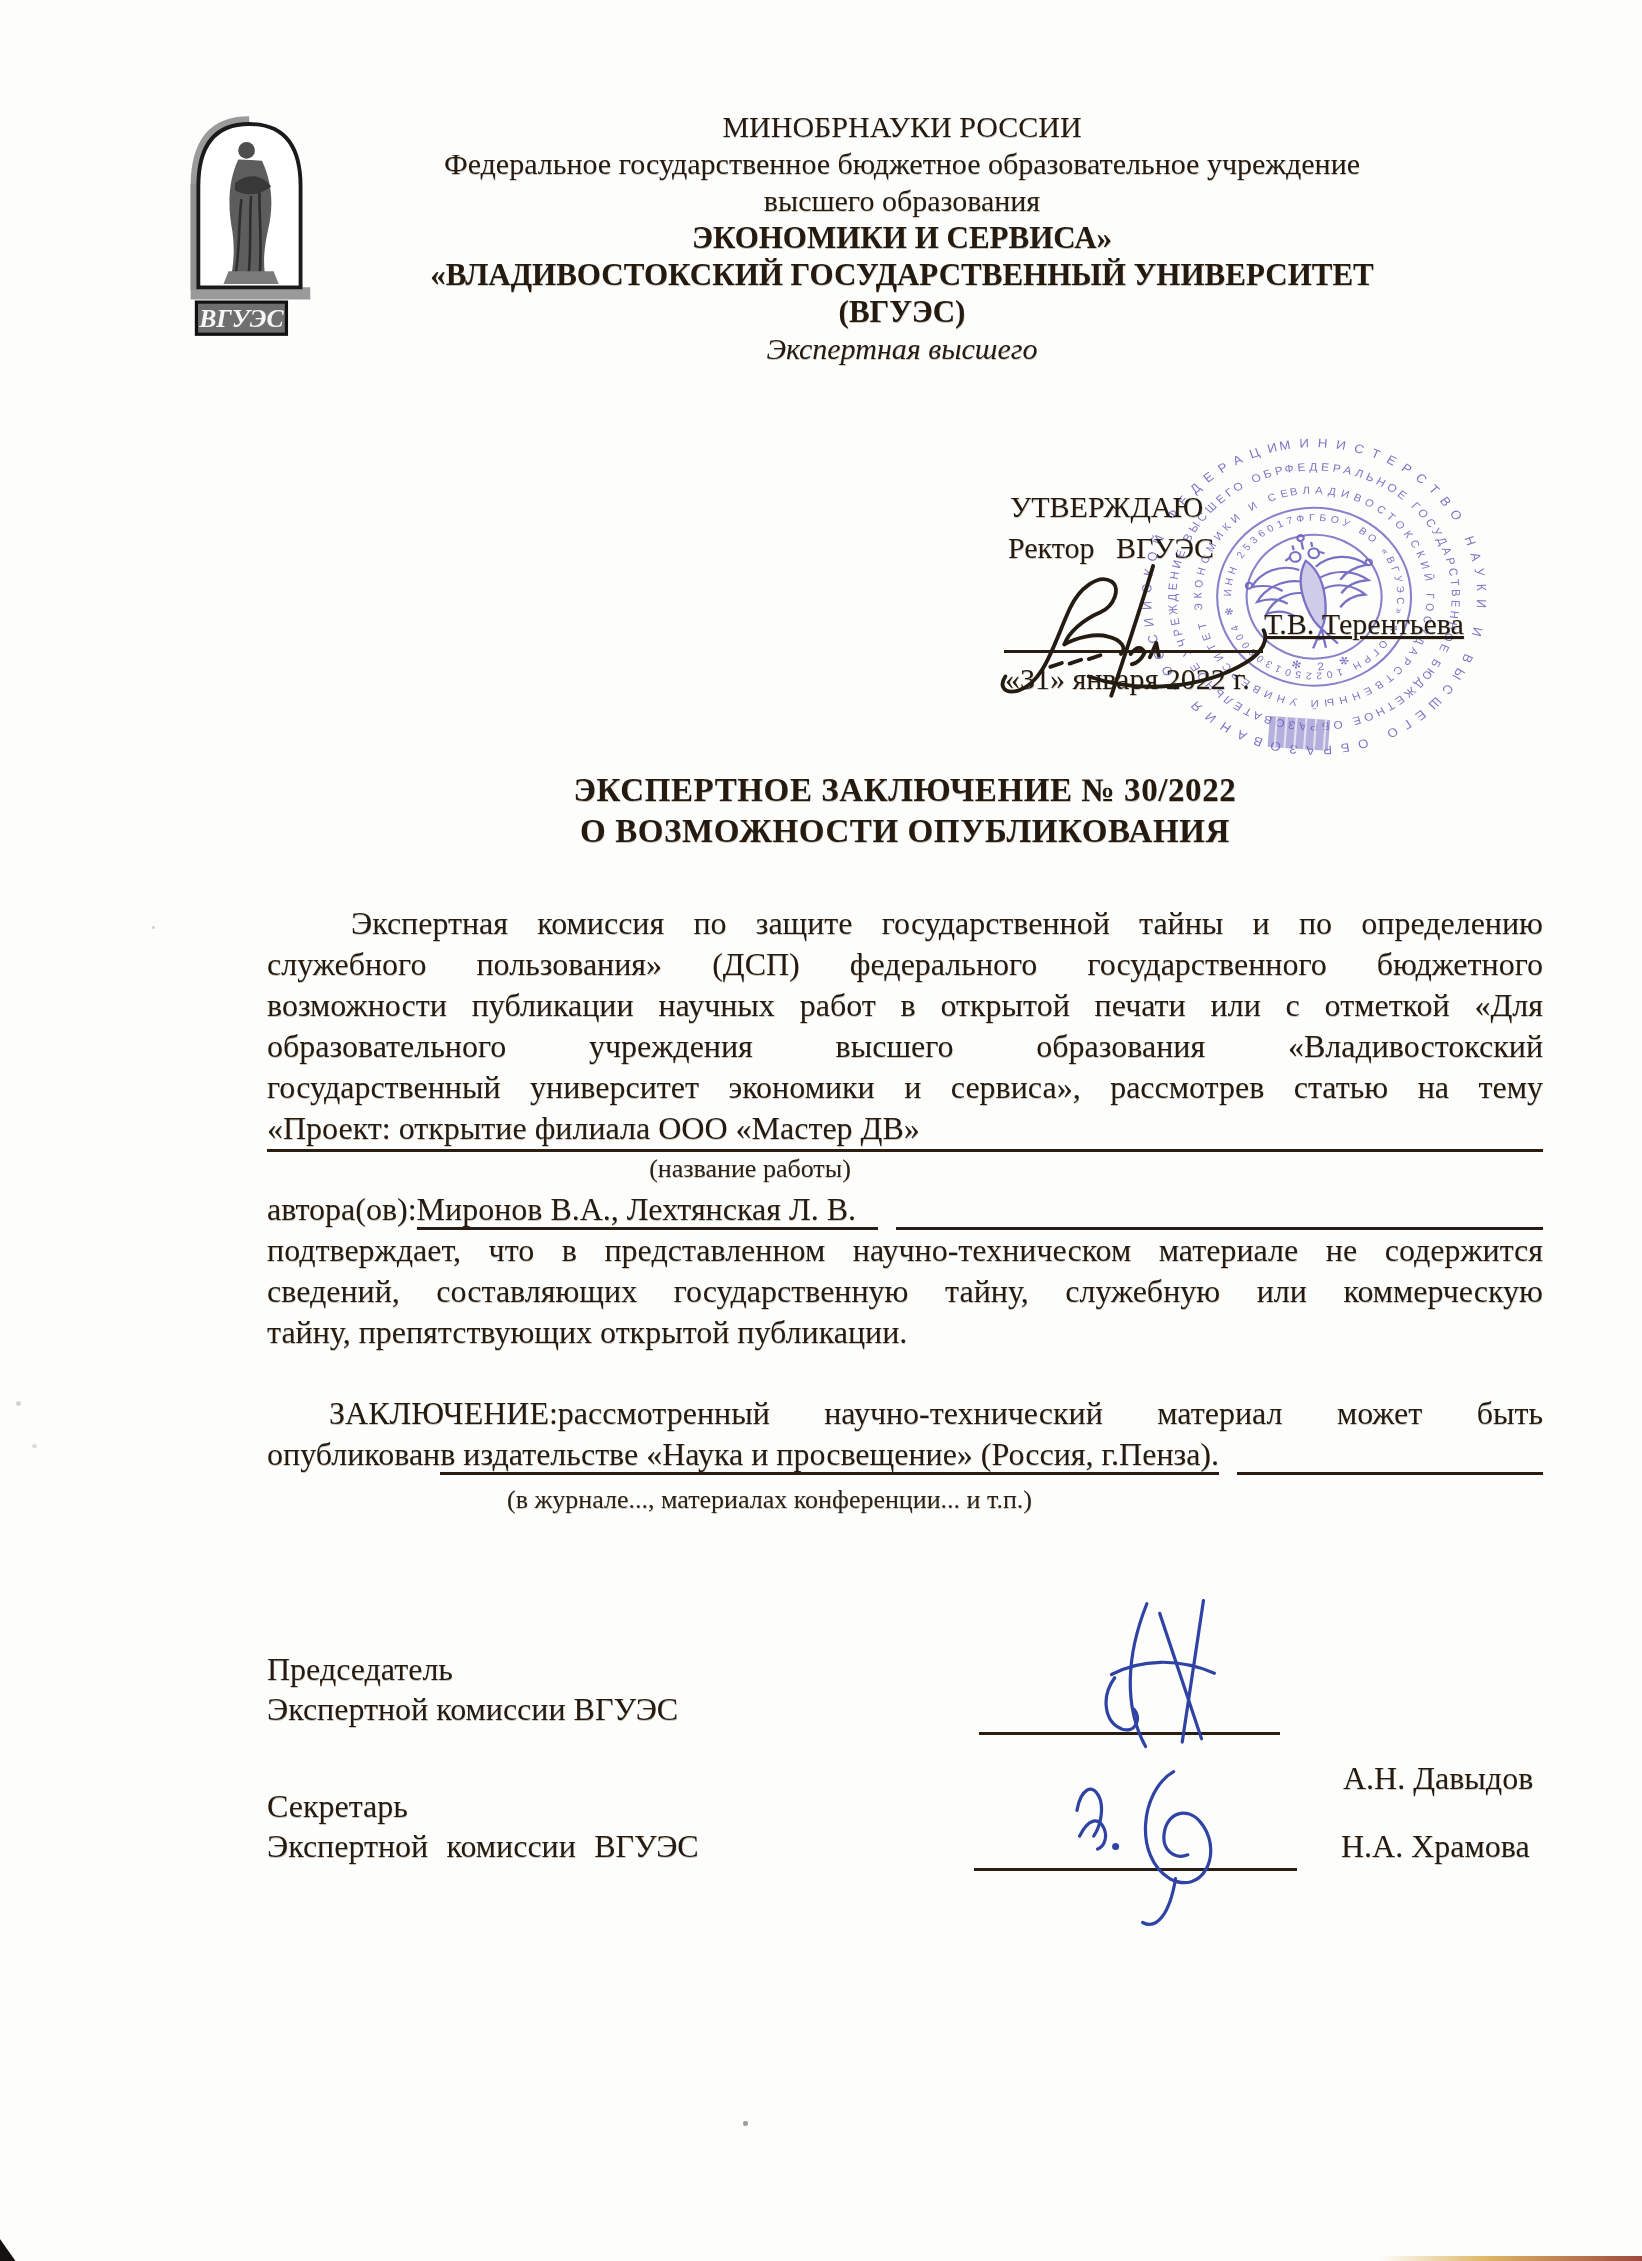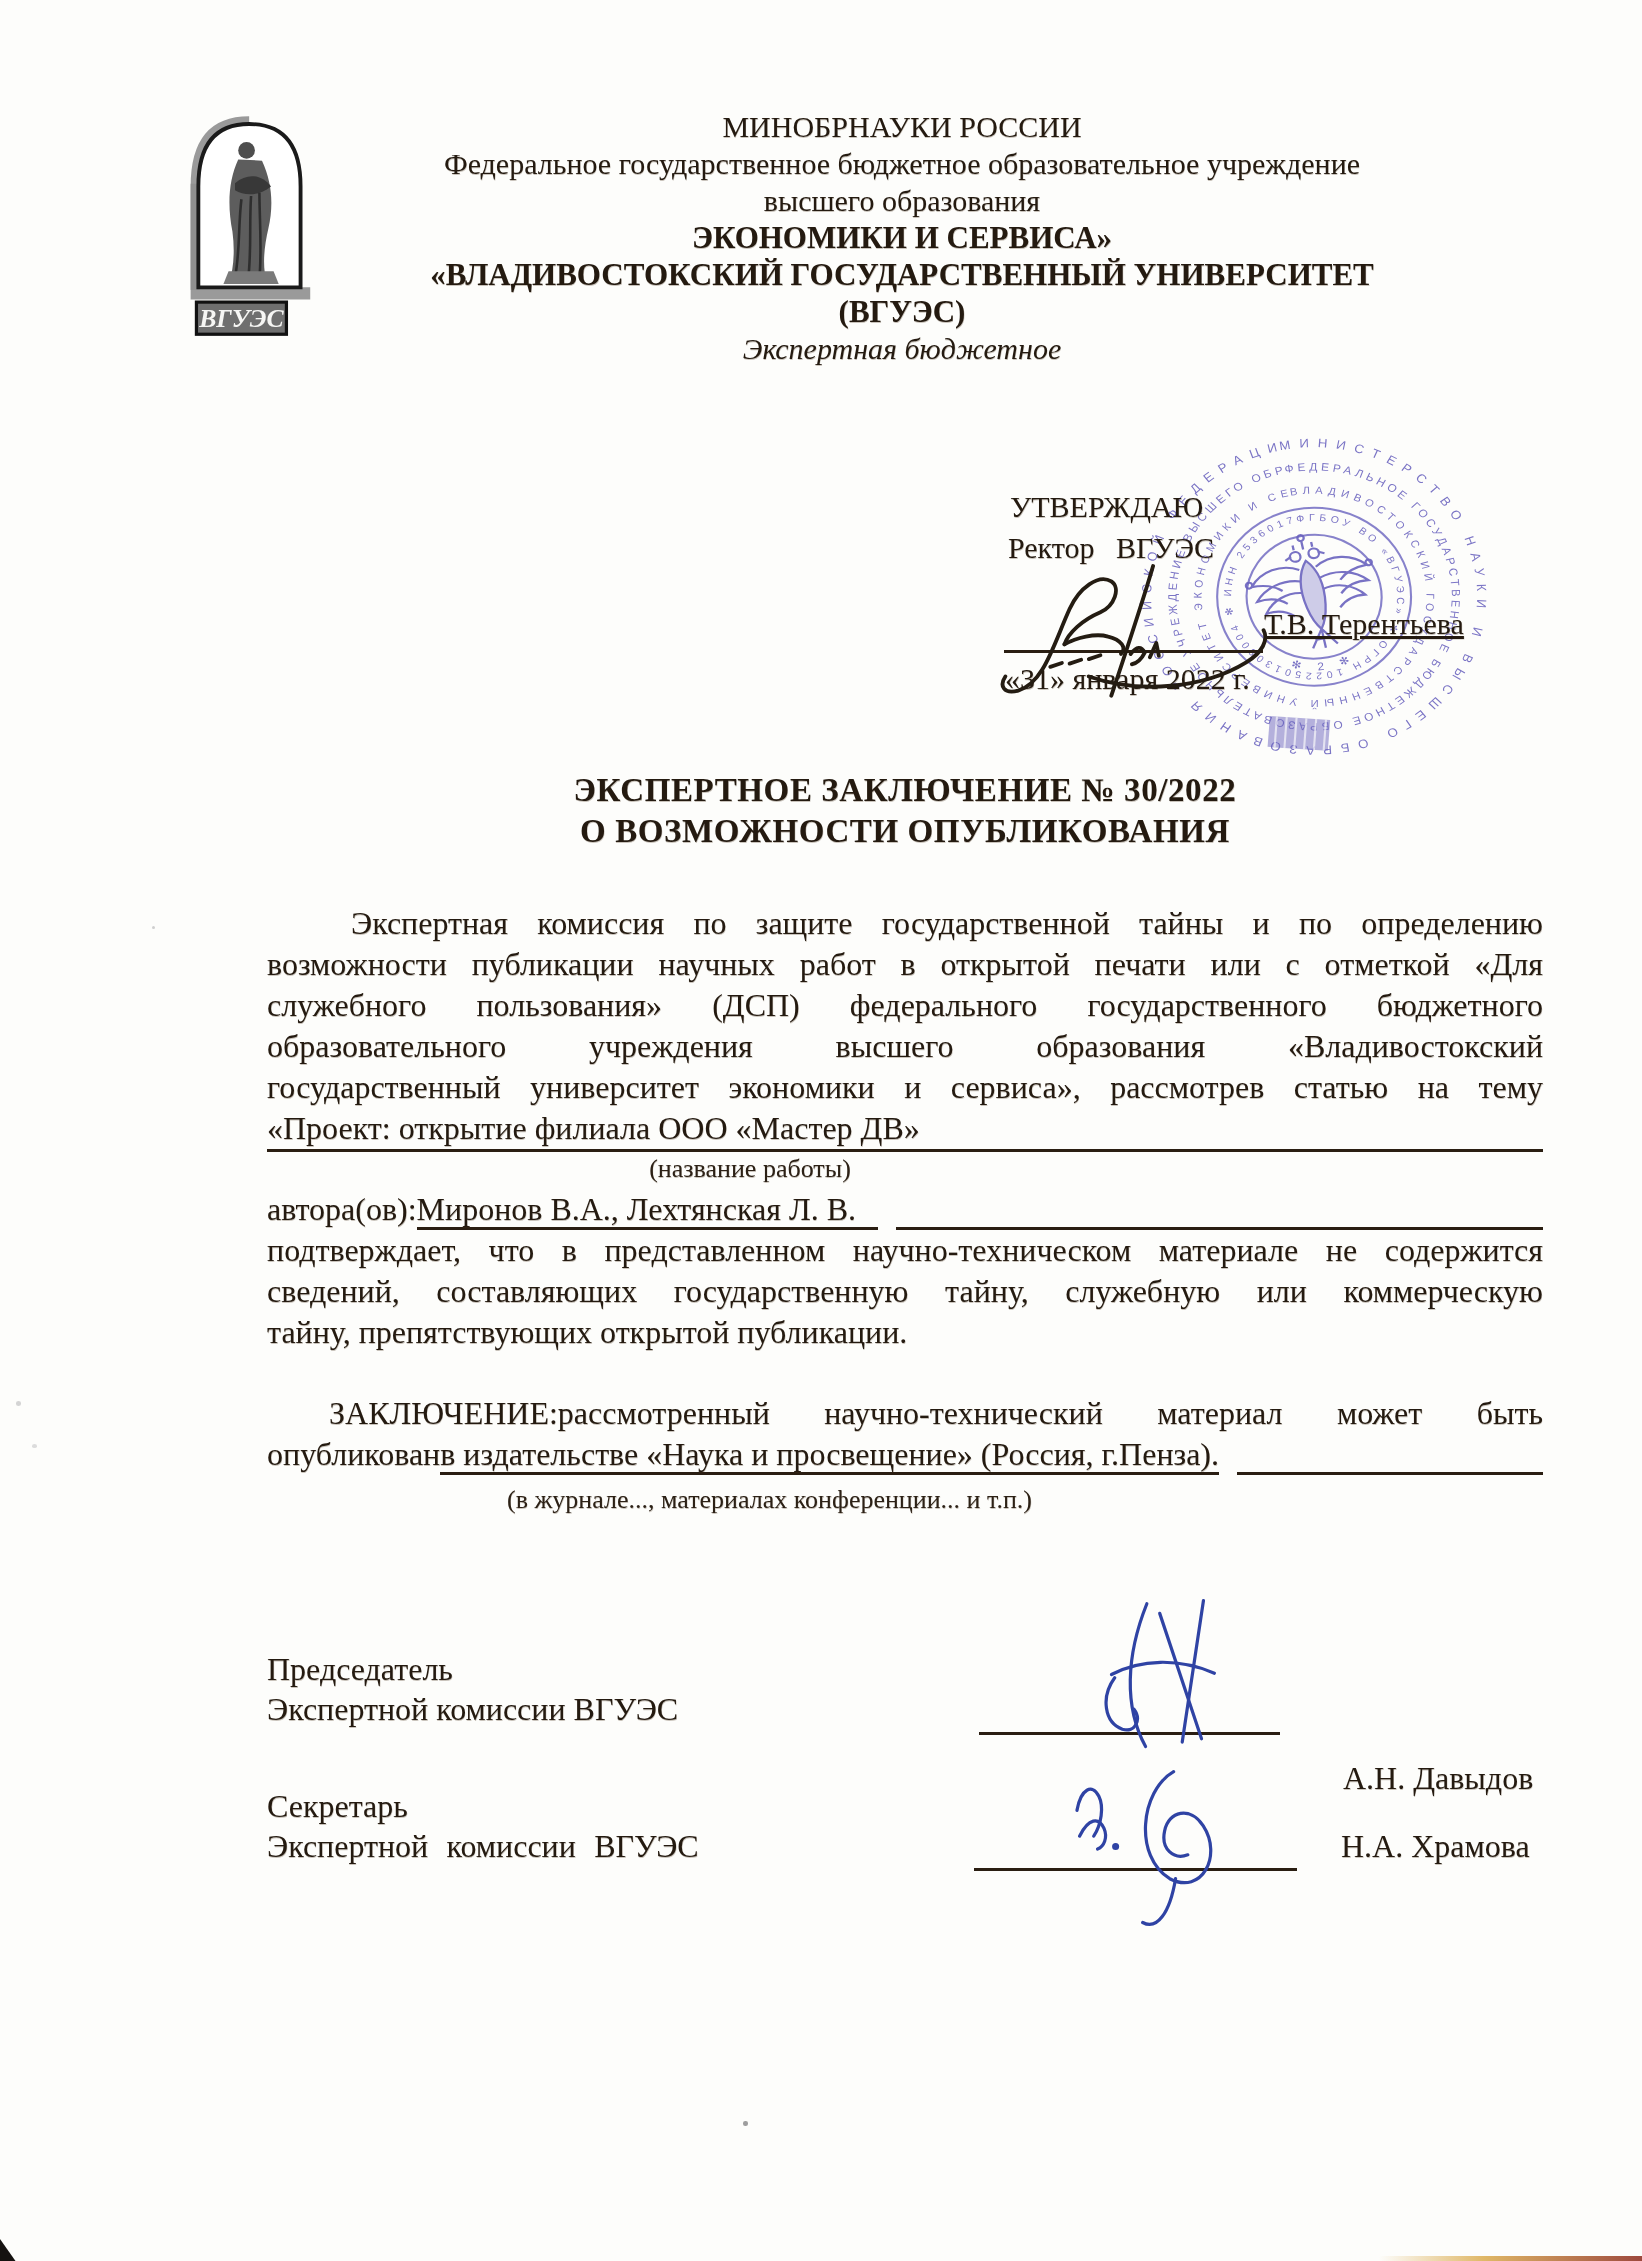--- a/index.html
+++ b/index.html
@@ -78,21 +78,21 @@
     </g>
   </svg>
 
   <div class="abs header t">
     <div>МИНОБРНАУКИ РОССИИ</div>
     <div>Федеральное государственное бюджетное образовательное учреждение</div>
     <div>высшего образования</div>
     <div class="b">ЭКОНОМИКИ И СЕРВИСА»</div>
     <div class="b">«ВЛАДИВОСТОКСКИЙ ГОСУДАРСТВЕННЫЙ УНИВЕРСИТЕТ</div>
     <div class="b">(ВГУЭС)</div>
-    <div class="i">Экспертная бюджетное</div>
+    <div class="i">Экспертная высшего</div>
   </div>
 
   <svg class="abs stampsvg" style="left:1124px; top:424px;" width="377" height="348" viewBox="0 0 585 540">
     <defs>
       <path id="sr1" d="M 0,-232 A 232,232 0 1 1 -0.05,-232" fill="none"></path>
       <path id="sr2" d="M 0,-196 A 196,196 0 1 1 -0.05,-196" fill="none"></path>
       <path id="sr3" d="M 0,-160 A 160,160 0 1 1 -0.05,-160" fill="none"></path>
       <path id="sr4" d="M 0,-118 A 118,118 0 1 1 -0.05,-118" fill="none"></path>
       <path id="srb" d="M -55,100 A 113,113 0 0 0 55,100" fill="none"></path>
     </defs>
@@ -152,22 +152,22 @@
     </g>
   </svg>
 
   <div class="abs title t">
     <div>ЭКСПЕРТНОЕ ЗАКЛЮЧЕНИЕ № 30/2022</div>
     <div>О ВОЗМОЖНОСТИ ОПУБЛИКОВАНИЯ</div>
   </div>
 
   <div class="abs body t">
     <div class="ln jl ind1">Экспертная комиссия по защите государственной тайны и по определению</div>
+    <div class="ln jl">служебного пользования» (ДСП) федерального государственного бюджетного</div>
     <div class="ln jl">возможности публикации научных работ в открытой печати или с отметкой «Для</div>
-    <div class="ln jl">служебного пользования» (ДСП) федерального государственного бюджетного</div>
     <div class="ln jl">образовательного учреждения высшего образования «Владивостокский</div>
     <div class="ln jl">государственный университет экономики и сервиса», рассмотрев статью на тему</div>
     <div class="ln uline">«Проект: открытие филиала ООО «Мастер ДВ»</div>
     <div class="cap cap1">(название работы)</div>
     <div class="ln fillrow">
       <span>автора(ов): </span>
       <span class="seg-u" style="padding-right:22px;">Миронов В.А., Лехтянская Л. В.</span>
       <span class="fill"></span>
     </div>
     <div class="ln jl">подтверждает, что в представленном научно-техническом материале не содержится</div>

